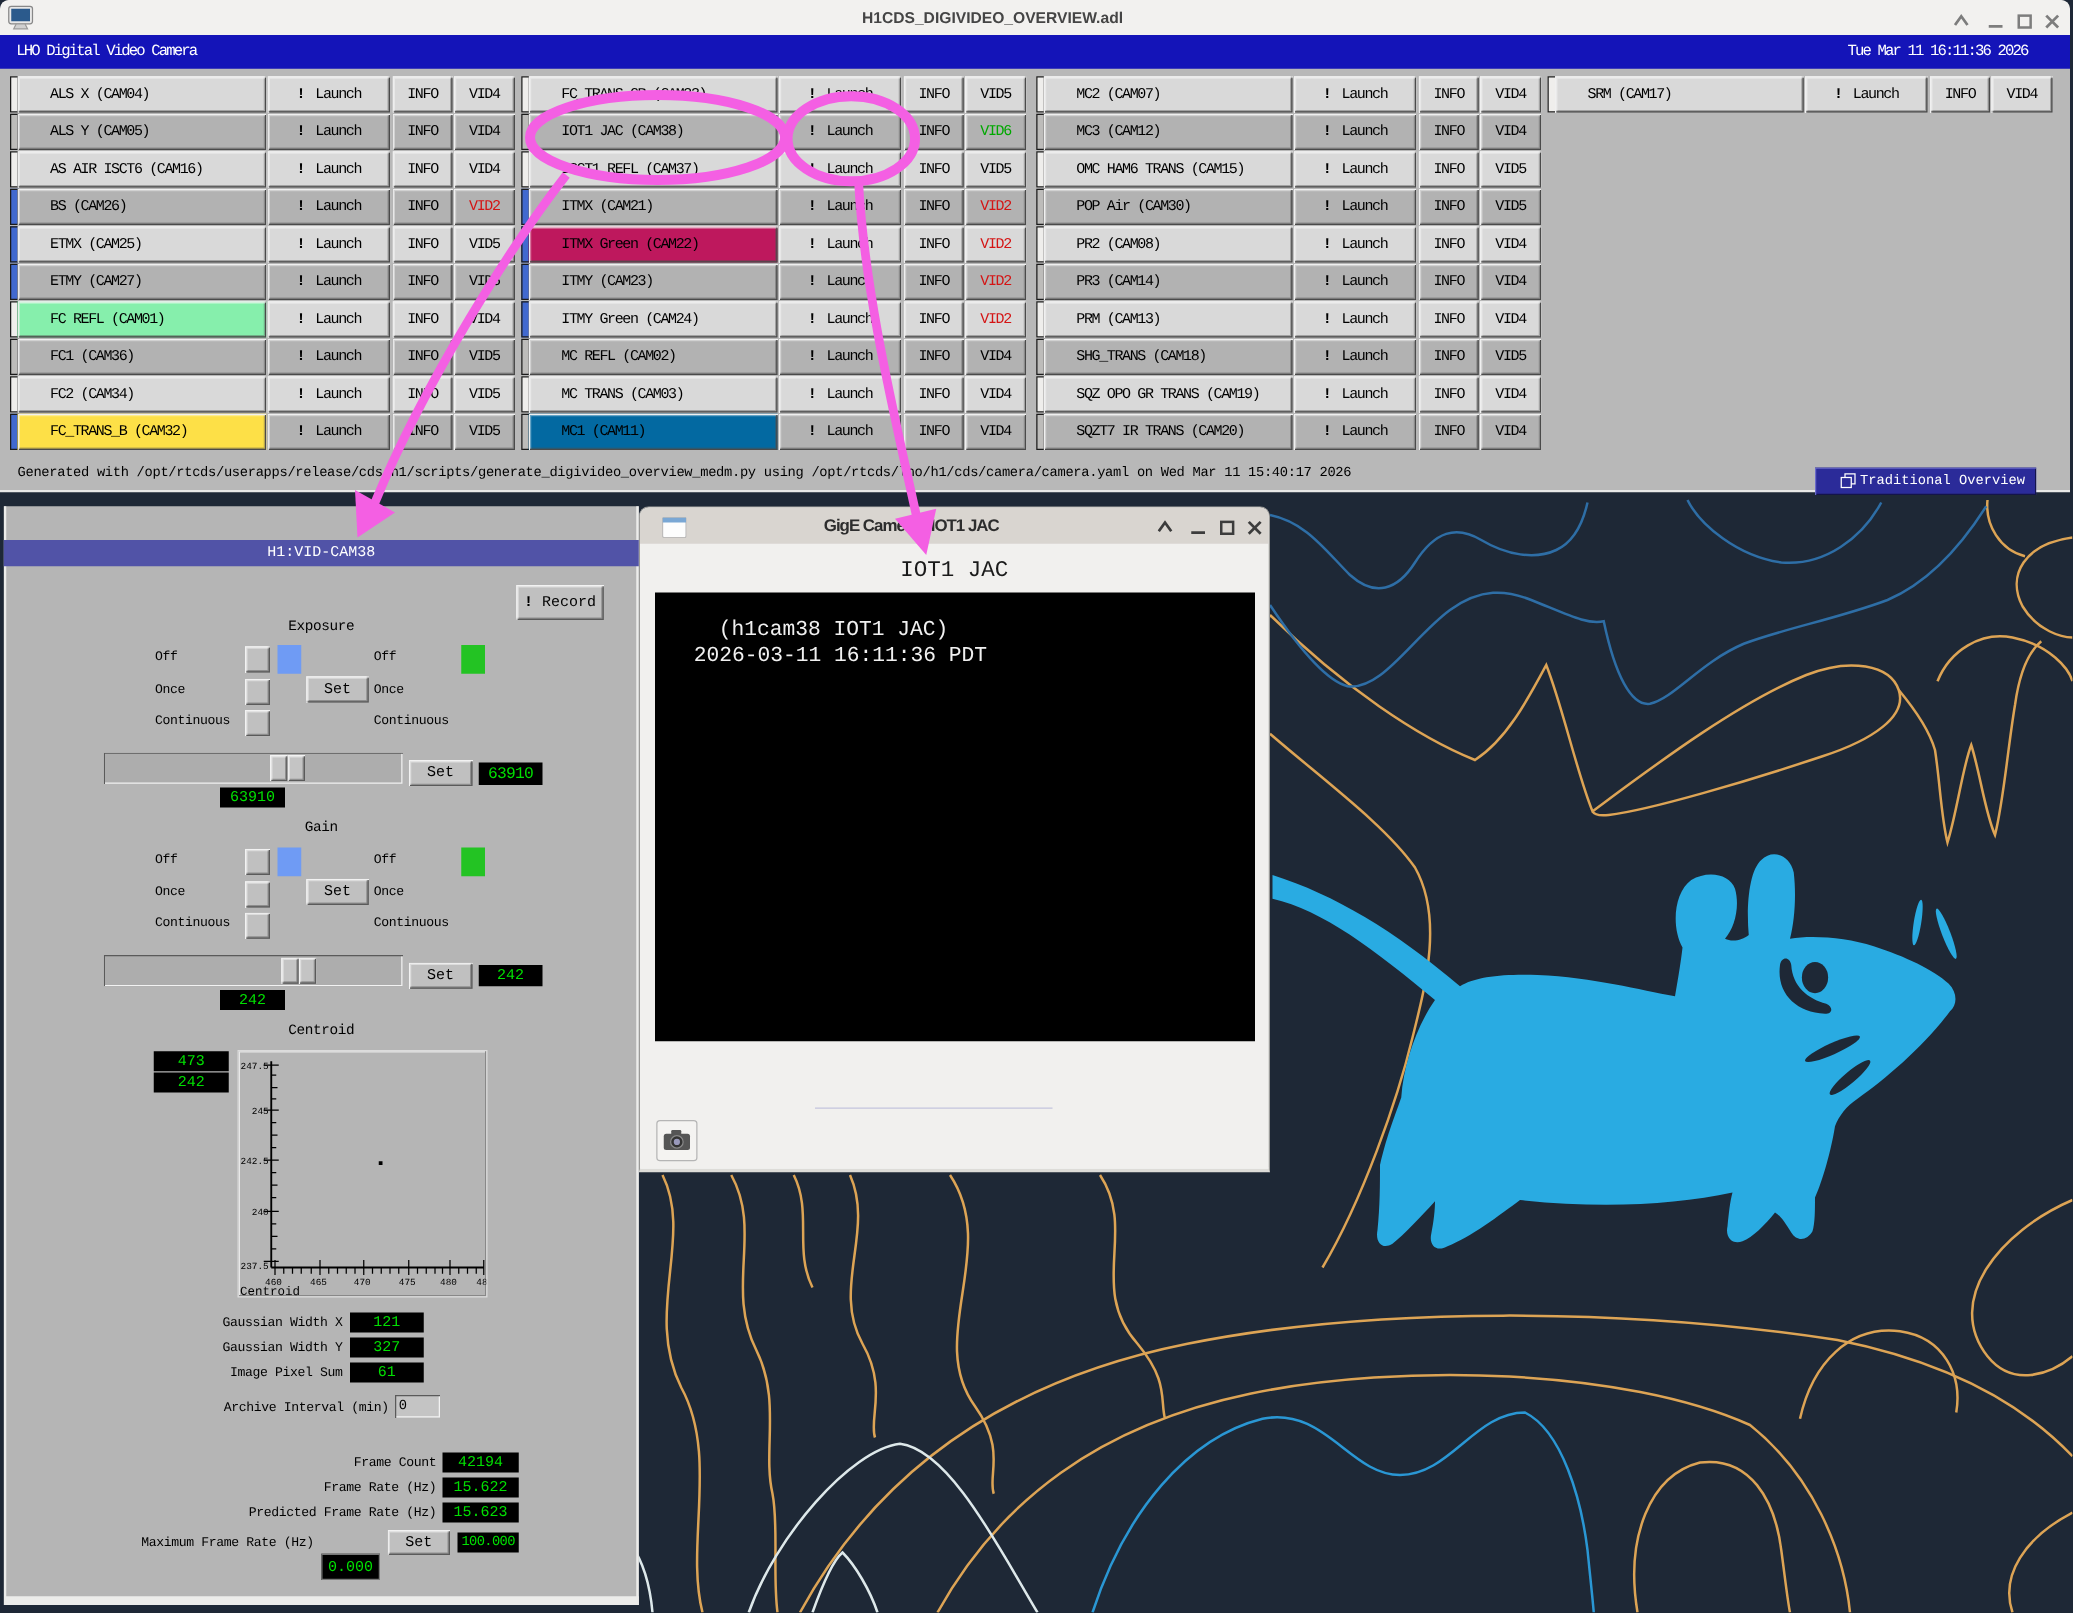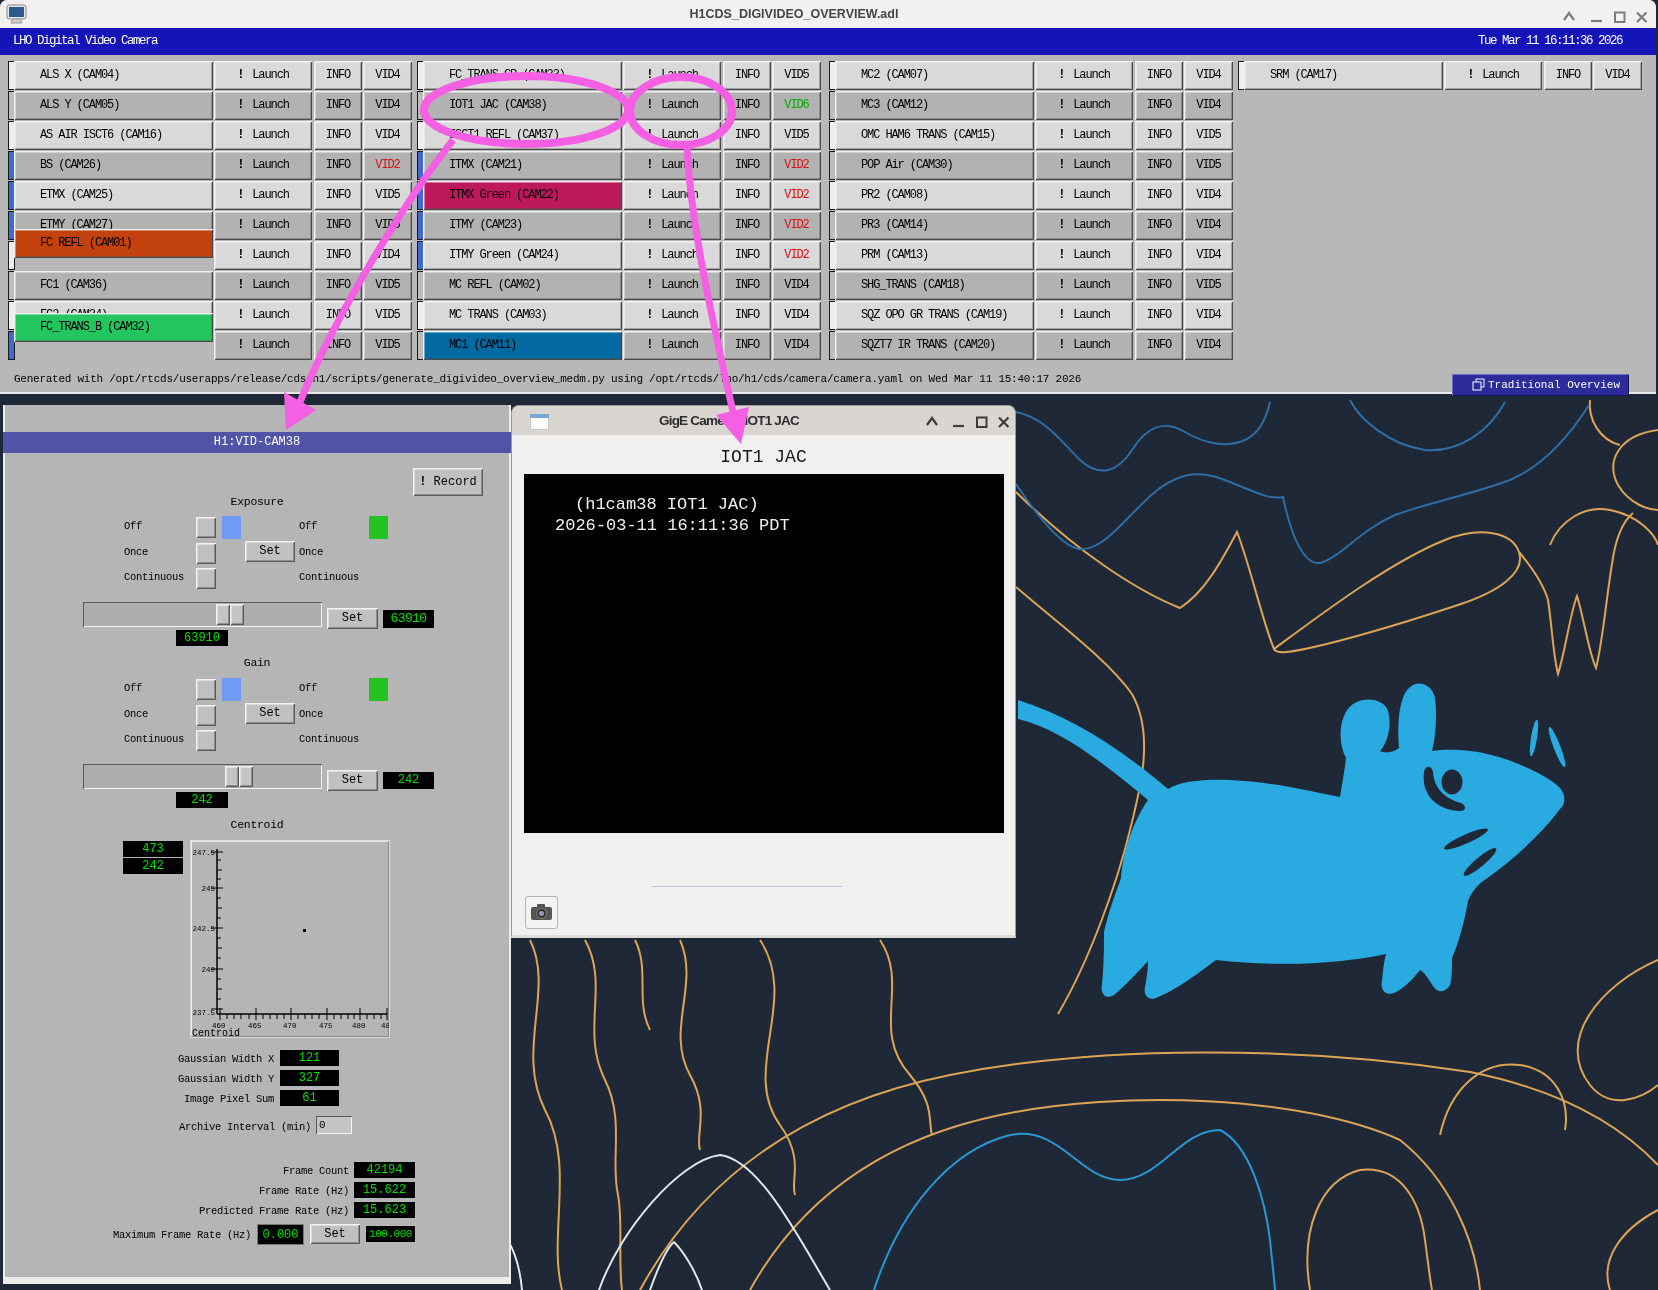--- a/index.html
+++ b/index.html
@@ -142,36 +142,36 @@
 <div class="cell name" style="left:14px;top:181px;background:#d9d9d9">ETMX (CAM25)</div>
 <div class="cell lnch" style="left:214px;top:181px;background:#d9d9d9"><span class="ex">!</span>Launch</div>
 <div class="cell info" style="left:314px;top:181px;background:#d9d9d9">INFO</div>
 <div class="cell vid" style="left:363px;top:181px;background:#d9d9d9;color:#000">VID5</div>
 <div class="strip" style="left:8px;top:211px;background:#4169cf"></div>
 <div class="cell name" style="left:14px;top:211px;background:#b2b2b2">ETMY (CAM27)</div>
 <div class="cell lnch" style="left:214px;top:211px;background:#b2b2b2"><span class="ex">!</span>Launch</div>
 <div class="cell info" style="left:314px;top:211px;background:#b2b2b2">INFO</div>
 <div class="cell vid" style="left:363px;top:211px;background:#b2b2b2;color:#000">VID5</div>
 <div class="strip" style="left:8px;top:241px;background:#efeeec"></div>
-<div class="cell name" style="left:14px;top:229px;background:#c2410c">FC REFL (CAM01)</div>
+<div class="cell name" style="left:14px;top:241px;background:#86efac">FC REFL (CAM01)</div>
 <div class="cell lnch" style="left:214px;top:241px;background:#d9d9d9"><span class="ex">!</span>Launch</div>
 <div class="cell info" style="left:314px;top:241px;background:#d9d9d9">INFO</div>
 <div class="cell vid" style="left:363px;top:241px;background:#d9d9d9;color:#000">VID4</div>
 <div class="strip" style="left:8px;top:271px;background:#bdbcba"></div>
 <div class="cell name" style="left:14px;top:271px;background:#b2b2b2">FC1 (CAM36)</div>
 <div class="cell lnch" style="left:214px;top:271px;background:#b2b2b2"><span class="ex">!</span>Launch</div>
 <div class="cell info" style="left:314px;top:271px;background:#b2b2b2">INFO</div>
 <div class="cell vid" style="left:363px;top:271px;background:#b2b2b2;color:#000">VID5</div>
 <div class="strip" style="left:8px;top:301px;background:#efeeec"></div>
 <div class="cell name" style="left:14px;top:301px;background:#d9d9d9">FC2 (CAM34)</div>
 <div class="cell lnch" style="left:214px;top:301px;background:#d9d9d9"><span class="ex">!</span>Launch</div>
 <div class="cell info" style="left:314px;top:301px;background:#d9d9d9">INFO</div>
 <div class="cell vid" style="left:363px;top:301px;background:#d9d9d9;color:#000">VID5</div>
 <div class="strip" style="left:8px;top:331px;background:#4169cf"></div>
-<div class="cell name" style="left:14px;top:313px;background:#22c55e">FC_TRANS_B (CAM32)</div>
+<div class="cell name" style="left:14px;top:331px;background:#fde047">FC_TRANS_B (CAM32)</div>
 <div class="cell lnch" style="left:214px;top:331px;background:#b2b2b2"><span class="ex">!</span>Launch</div>
 <div class="cell info" style="left:314px;top:331px;background:#b2b2b2">INFO</div>
 <div class="cell vid" style="left:363px;top:331px;background:#b2b2b2;color:#000">VID5</div>
     <div class="strip" style="left:417px;top:61px;background:#efeeec"></div>
 <div class="cell name" style="left:423px;top:61px;background:#d9d9d9">FC_TRANS_GR (CAM33)</div>
 <div class="cell lnch" style="left:623px;top:61px;background:#d9d9d9"><span class="ex">!</span>Launch</div>
 <div class="cell info" style="left:723px;top:61px;background:#d9d9d9">INFO</div>
 <div class="cell vid" style="left:772px;top:61px;background:#d9d9d9;color:#000">VID5</div>
 <div class="strip" style="left:417px;top:91px;background:#bdbcba"></div>
 <div class="cell name" style="left:423px;top:91px;background:#b2b2b2">IOT1 JAC (CAM38)</div>
@@ -408,21 +408,21 @@
  <div class="lcd" style="left:277px;top:685px;width:59px;height:16px;line-height:16px">61</div>
  <div class="lbl" style="left:0;top:716px;width:308px;text-align:right">Archive Interval (min)</div>
  <div class="abs sunk" style="left:313px;top:711px;width:36px;height:18px;background:#c4c4c4;font-size:11px;line-height:18px;padding-left:3px">0</div>
  <div class="lbl" style="left:0;top:760px;width:346px;text-align:right">Frame Count</div>
  <div class="lcd" style="left:351px;top:757px;width:61px;height:16px;line-height:16px">42194</div>
  <div class="lbl" style="left:0;top:780px;width:346px;text-align:right">Frame Rate (Hz)</div>
  <div class="lcd" style="left:351px;top:777px;width:61px;height:16px;line-height:16px">15.622</div>
  <div class="lbl" style="left:0;top:800px;width:346px;text-align:right">Predicted Frame Rate (Hz)</div>
  <div class="lcd" style="left:351px;top:797px;width:61px;height:16px;line-height:16px">15.623</div>
  <div class="lbl" style="left:0;top:824px;width:248px;text-align:right">Maximum Frame Rate (Hz)</div>
- <div class="lcd" style="left:254px;top:819px;width:47px;height:21px;line-height:21px;border:1px solid #777">0.000</div>
+ <div class="lcd" style="left:254px;top:838px;width:47px;height:21px;line-height:21px;border:1px solid #777">0.000</div>
  <div class="abs bev" style="left:307px;top:819px;width:50px;height:20px;background:#c0c0c0;font-size:12px;line-height:20px;text-align:center">Set</div>
  <div class="lcd" style="left:363px;top:821px;width:49px;height:16px;line-height:16px;font-size:11px;letter-spacing:-0.5px">100.000</div>
 </div>
 
 <div class="abs" style="left:511px;top:405px;width:505px;height:533px;background:#f1f0ee;border:1px solid #9a9a98;border-bottom:3px solid #dddcd8;border-radius:8px 8px 0 0">
  <div class="titlebar" style="height:29px;background:#d9d5d0;border-radius:7px 7px 0 0">
   <svg class="abs" style="left:18px;top:8px" width="19" height="16" viewBox="0 0 19 16">
         <rect x="0" y="0" width="19" height="16" rx="1" fill="#fdfdfd" stroke="#9a9a9a"></rect>
         <rect x="0" y="0" width="19" height="4" fill="#7aa7d4"></rect>
       </svg>

